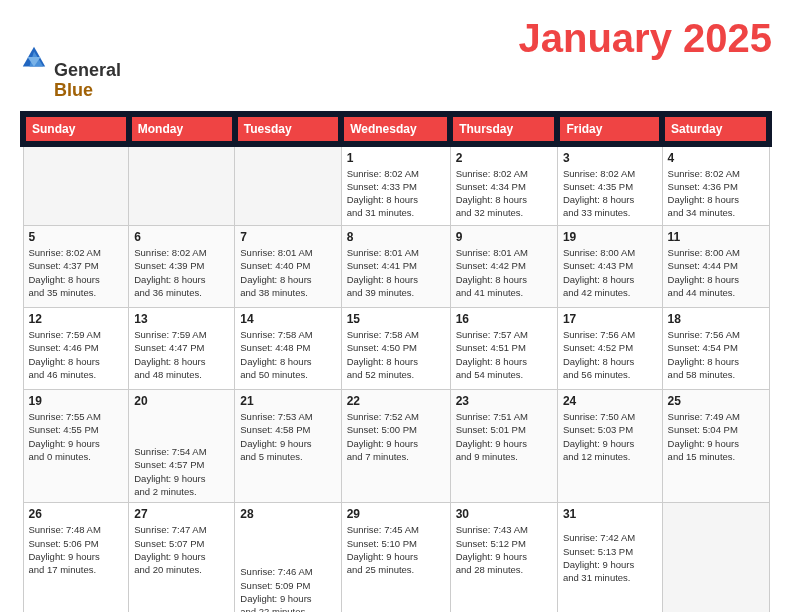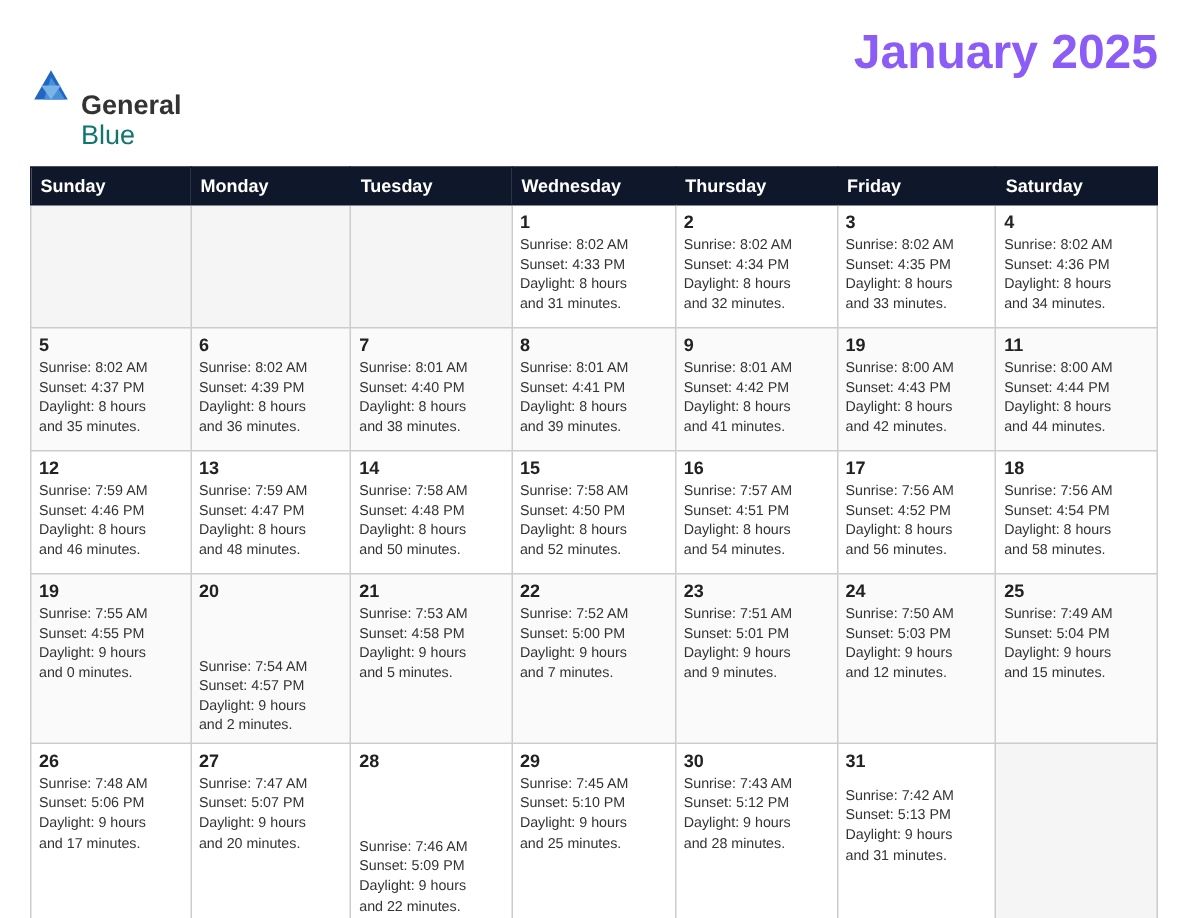--- a/index.html
+++ b/index.html
@@ -33,53 +33,53 @@
       line-height: 1.1;
       margin-top: 45px;
     }
     .logo-general {
       font-size: 18px;
       font-weight: bold;
       color: #333;
     }
     .logo-blue {
       font-size: 18px;
-      font-weight: normal;
-      color: #0f766e;
+      font-weight: bold;
+      color: #a16207;
     }
     .logo-icon {
       width: 28px;
       height: 28px;
       margin-right: 2px;
     }
     .title-block {
       text-align: right;
     }
     .cal-title {
-      font-size: 32px;
-      font-weight: bold;
-      color: #8b5cf6;
+      font-size: 40px;
+      font-weight: bold;
+      color: #ef4444;
     }
     .cal-subtitle {
       font-size: 15px;
       color: #444;
     }
     .calendar {
       width: 100%;
       border-collapse: collapse;
       border: 1px solid #ccc;
     }
     .calendar th {
-      background: #0f172a;
+      background: #ef4444;
       color: #fff;
       font-size: 12px;
       font-weight: bold;
       padding: 5px 6px;
       text-align: left;
-      border: 1px solid #0f172a;
+      border: 6px solid #0f172a;
     }
     .calendar td {
       border: 1px solid #ccc;
       vertical-align: top;
       padding: 4px 5px;
       width: 113px;
       min-height: 80px;
       font-size: 10px;
       color: #333;
       background: #fff;

